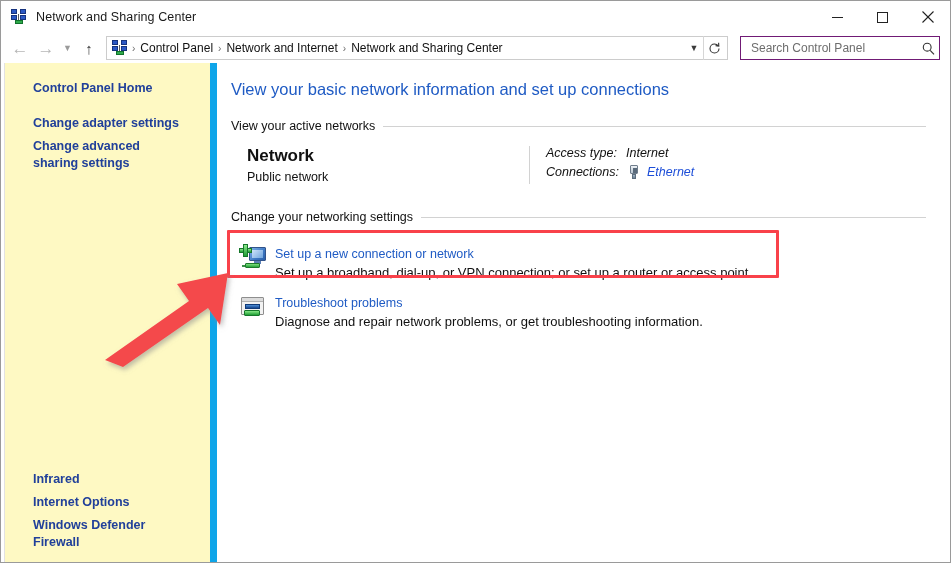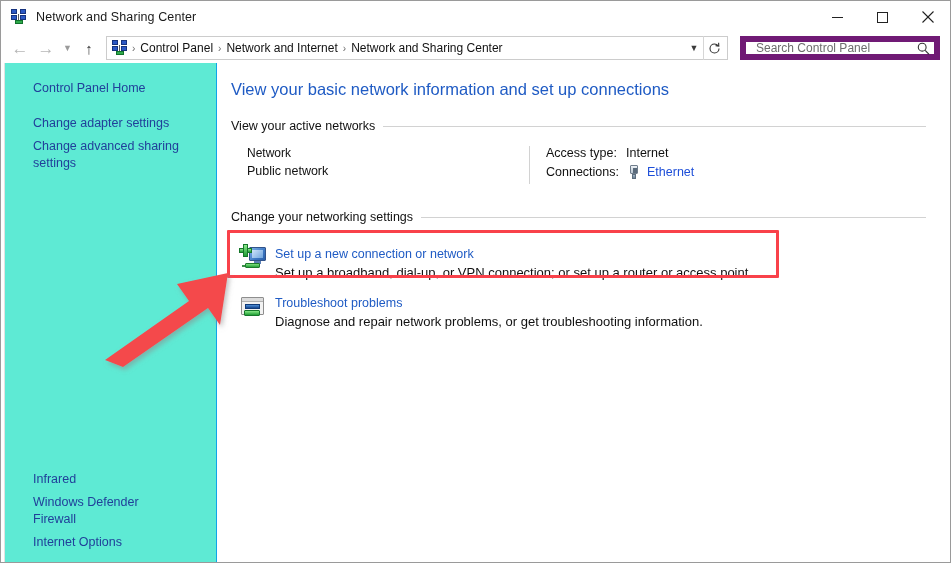--- a/index.html
+++ b/index.html
@@ -129,21 +129,21 @@
   }
   .refresh-btn {
     width: 22px; height: 24px;
     display: flex; align-items: center; justify-content: center;
     border-left: 1px solid #d6d6d6;
     flex: 0 0 auto;
     color: #3b3b3b;
   }
   .searchbox {
     width: 200px; height: 24px;
-    border: 6px solid #701a75;
+    border: 1px solid #701a75;
     background: #ffffff;
     display: flex; align-items: center;
     margin-left: 12px;
     padding: 0 4px 0 8px;
     flex: 0 0 auto;
   }
   .searchbox input {
     flex: 1 1 auto;
     border: none; outline: none;
     font-family: "Liberation Sans", sans-serif;
@@ -165,23 +165,24 @@
   .edge-strip {
     width: 4px;
     background: #ffffff;
     border-right: 1px solid #e2e2e2;
     flex: 0 0 auto;
   }
   .sidebar {
     width: 212px;
     flex: 0 0 auto;
     position: relative;
-    border-right: 1px solid #0ea5e9;
+    border-right: 7px solid #0ea5e9;
     padding-top: 14px;
-    background: #5eead4;
+    background: #fef9c3;
+    font-weight: bold;
   }
   .side-link {
     display: block;
     font-size: 12.5px;
     color: #21409a;
     padding: 3px 10px 3px 28px;
     line-height: 17px;
     cursor: pointer;
     max-width: 190px;
   }
@@ -224,33 +225,33 @@
     background: #d2d2d2;
   }
 
   .active-net {
     display: flex;
     padding-left: 16px;
     margin-bottom: 26px;
   }
   .net-left { width: 282px; flex: 0 0 auto; }
   .net-name {
-    font-size: 12px;
-    font-weight: normal;
+    font-size: 17px;
+    font-weight: bold;
     color: #111111;
     margin-bottom: 4px;
   }
   .net-type { font-size: 12.5px; color: #111111; }
   .net-divider {
     width: 1px;
     background: #d2d2d2;
     margin-right: 16px;
     flex: 0 0 auto;
   }
-  .net-right { flex: 1 1 auto; }
+  .net-right { flex: 1 1 auto; font-style: italic; }
   .net-row { display: flex; align-items: center; margin-bottom: 4px; font-size: 12.5px; }
   .net-row .key { color: #111111; width: 80px; flex: 0 0 auto; }
   .net-row .val { color: #111111; }
   .net-row .val-link { color: #1d4ed8; cursor: pointer; }
   .eth-icon { width: 16px; height: 16px; margin-right: 5px; flex: 0 0 auto; }
 
   .task {
     display: flex;
     align-items: flex-start;
     padding: 6px 0 6px 8px;
@@ -458,22 +459,22 @@
     <div class="edge-strip"></div>
 
     <div class="sidebar">
       <a class="side-link">Control Panel Home</a>
       <div class="side-gap"></div>
       <a class="side-link">Change adapter settings</a>
       <a class="side-link">Change advanced sharing settings</a>
 
       <div class="see-also">
         <a class="side-link">Infrared</a>
+        <a class="side-link">Internet Options</a>
         <a class="side-link">Windows Defender Firewall</a>
-        <a class="side-link">Internet Options</a>
       </div>
     </div>
 
     <div class="content">
 
       <h1 class="page-title">View your basic network information and set up connections</h1>
 
       <div class="section-head">
         <span class="label">View your active networks</span>
         <span class="rule"></span>

